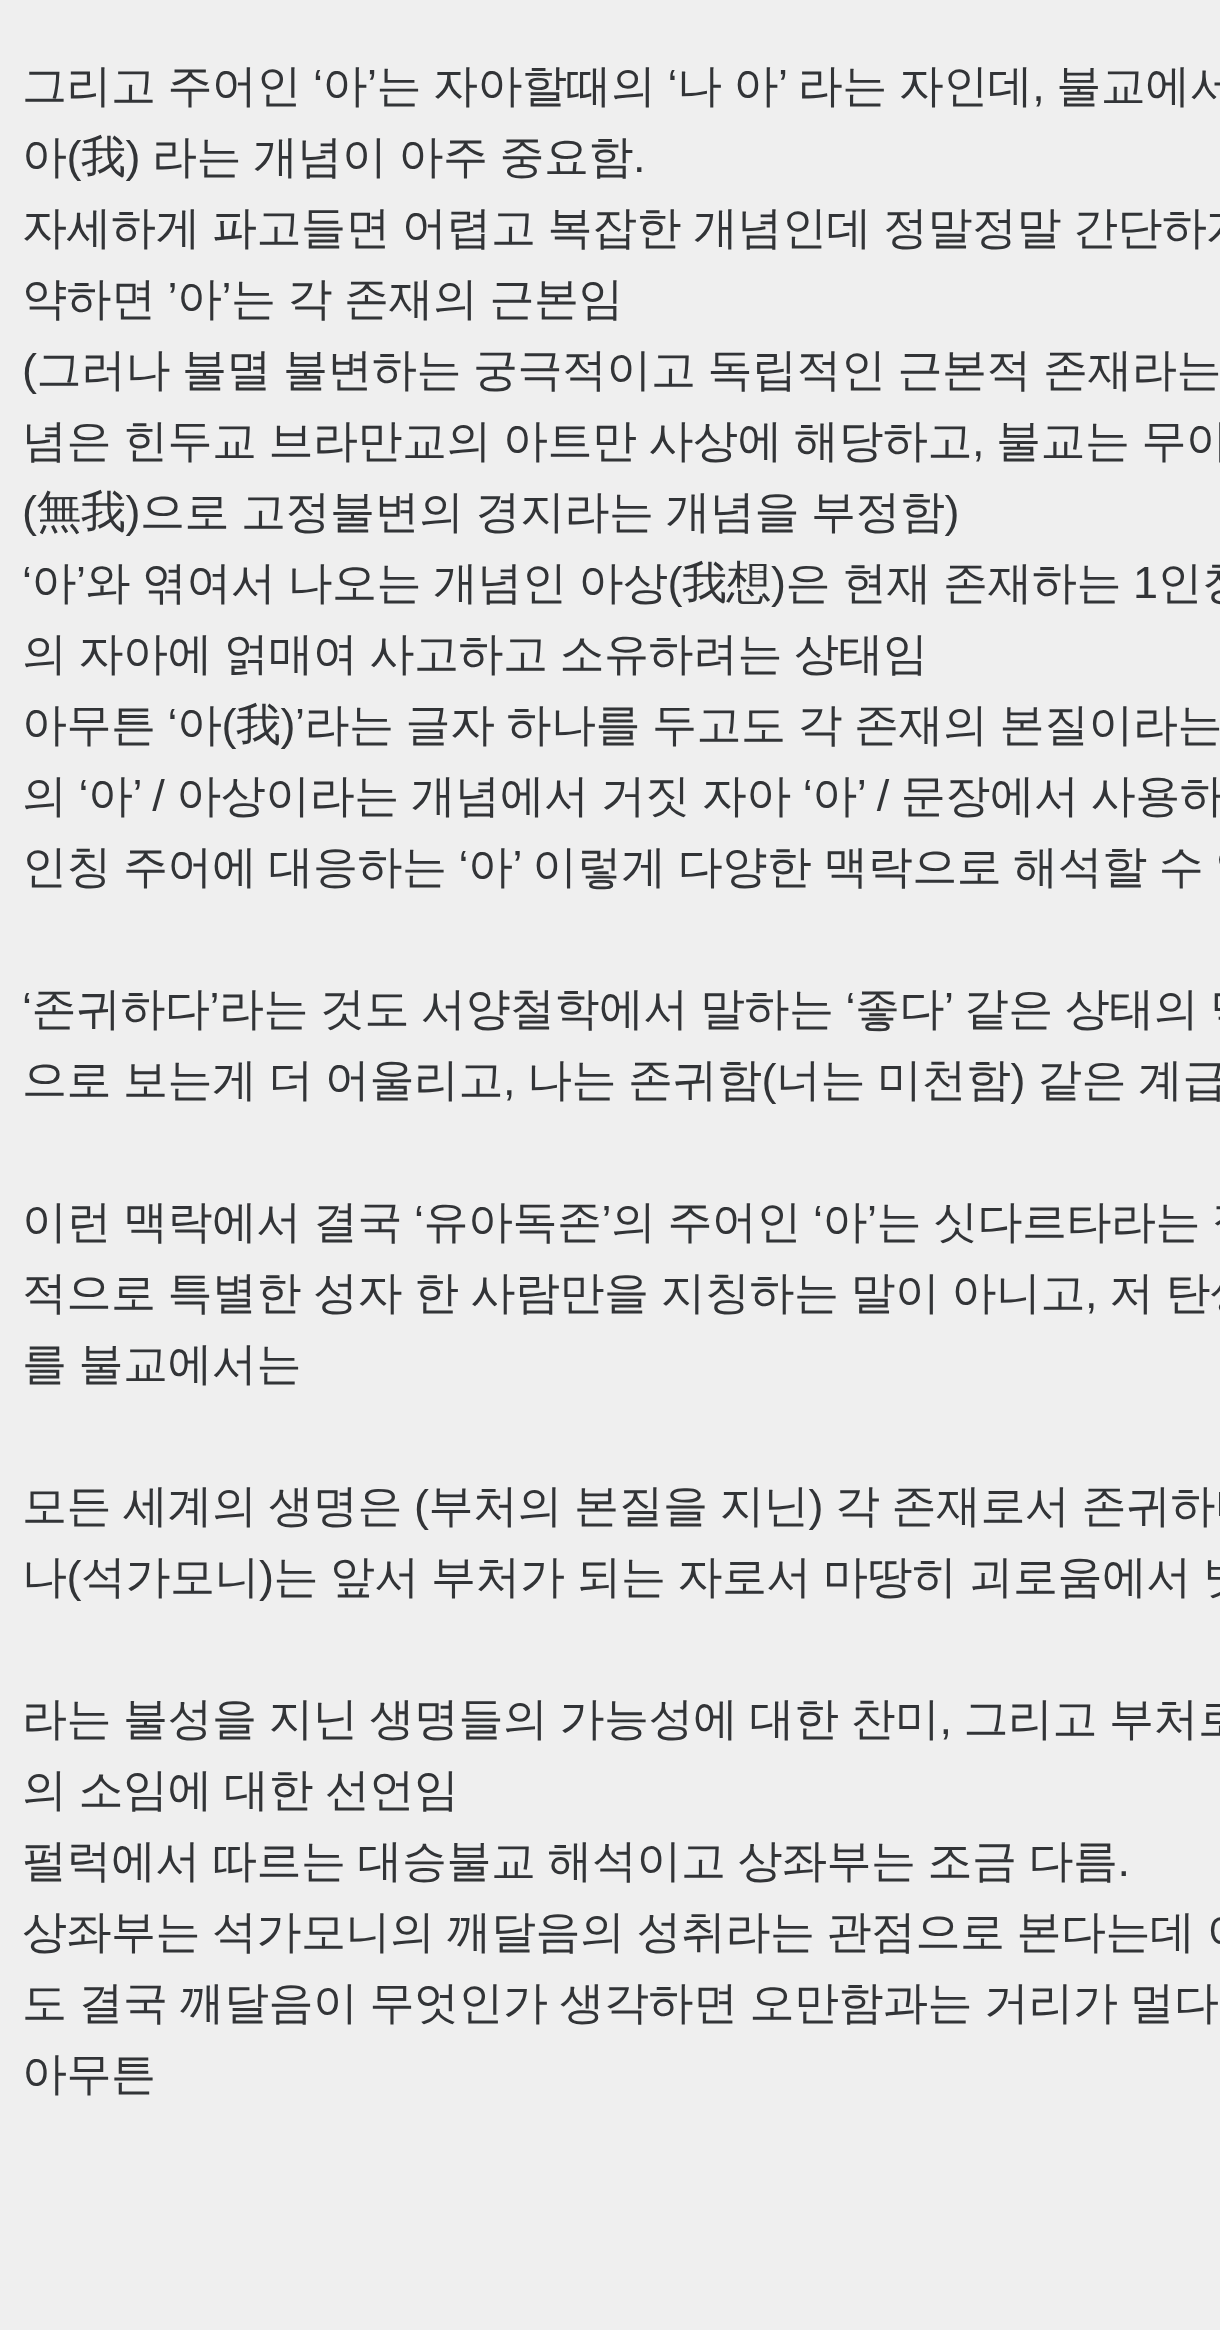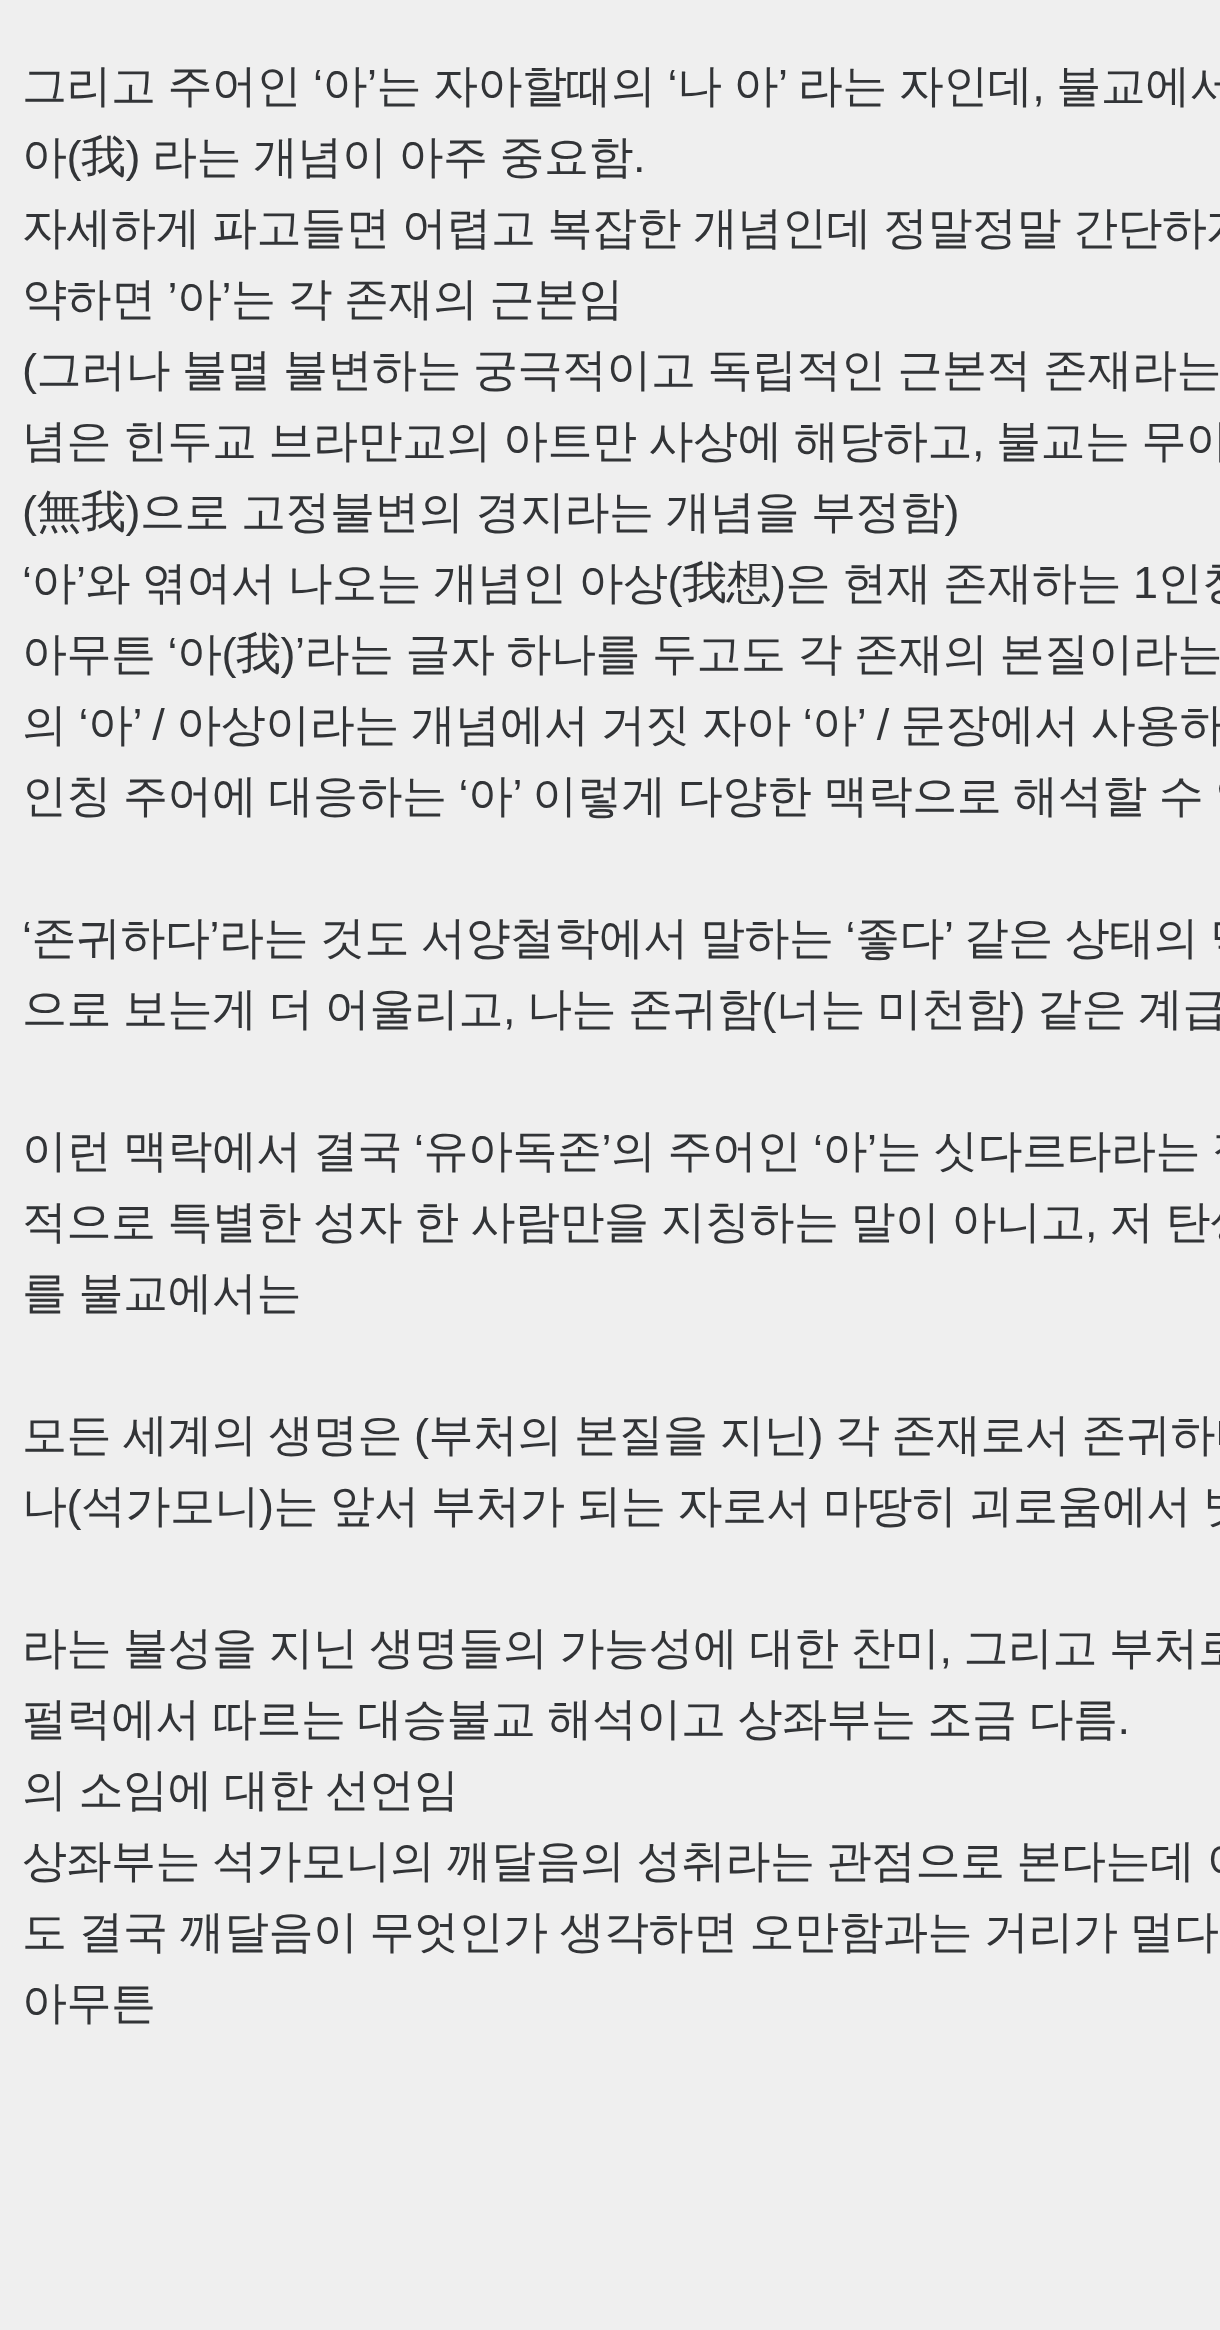--- a/index.html
+++ b/index.html
@@ -36,33 +36,34 @@
 
 <div class="text-document" style="color: rgb(50, 52, 55);">
     <div class="text-line">그리고 주어인 ‘아’는 자아할때의 ‘나 아’ 라는 자인데, 불교에서는</div>
     <div class="text-line">아(我) 라는 개념이 아주 중요함.</div>
     <div class="text-line">자세하게 파고들면 어렵고 복잡한 개념인데 정말정말 간단하게 요</div>
     <div class="text-line">약하면 ’아’는 각 존재의 근본임</div>
     <div class="text-line">(그러나 불멸 불변하는 궁극적이고 독립적인 근본적 존재라는 개</div>
     <div class="text-line">념은 힌두교 브라만교의 아트만 사상에 해당하고, 불교는 무아설</div>
     <div class="text-line">(無我)으로 고정불변의 경지라는 개념을 부정함)</div>
     <div class="text-line">‘아’와 엮여서 나오는 개념인 아상(我想)은 현재 존재하는 1인칭 나</div>
+    <div class="text-line">의 자아에 얽매여 사고하고 소유하려는 상태임</div>
     <div class="text-line">아무튼 ‘아(我)’라는 글자 하나를 두고도 각 존재의 본질이라는 뜻</div>
     <div class="text-line">의 ‘아’ / 아상이라는 개념에서 거짓 자아 ‘아’ / 문장에서 사용하는 1</div>
     <div class="text-line">인칭 주어에 대응하는 ‘아’ 이렇게 다양한 맥락으로 해석할 수 있음</div>
     <div class="text-line blank">&nbsp;</div>
     <div class="text-line">‘존귀하다’라는 것도 서양철학에서 말하는 ‘좋다’ 같은 상태의 맥락</div>
     <div class="text-line">으로 보는게 더 어울리고, 나는 존귀함(너는 미천함) 같은 계급적인</div>
     <div class="text-line blank">&nbsp;</div>
     <div class="text-line">이런 맥락에서 결국 ‘유아독존’의 주어인 ‘아’는 싯다르타라는 절대</div>
     <div class="text-line">적으로 특별한 성자 한 사람만을 지칭하는 말이 아니고, 저 탄생시</div>
     <div class="text-line">를 불교에서는</div>
     <div class="text-line blank">&nbsp;</div>
     <div class="text-line">모든 세계의 생명은 (부처의 본질을 지닌) 각 존재로서 존귀하다</div>
     <div class="text-line">나(석가모니)는 앞서 부처가 되는 자로서 마땅히 괴로움에서 벗어</div>
     <div class="text-line blank">&nbsp;</div>
     <div class="text-line">라는 불성을 지닌 생명들의 가능성에 대한 찬미, 그리고 부처로서</div>
+    <div class="text-line">의 소임에 대한 선언임</div>
     <div class="text-line">펄럭에서 따르는 대승불교 해석이고 상좌부는 조금 다름.</div>
-    <div class="text-line">의 소임에 대한 선언임</div>
     <div class="text-line">상좌부는 석가모니의 깨달음의 성취라는 관점으로 본다는데 이것</div>
     <div class="text-line">도 결국 깨달음이 무엇인가 생각하면 오만함과는 거리가 멀다</div>
     <div class="text-line">아무튼</div>
   </div>
 
 </body></html>

